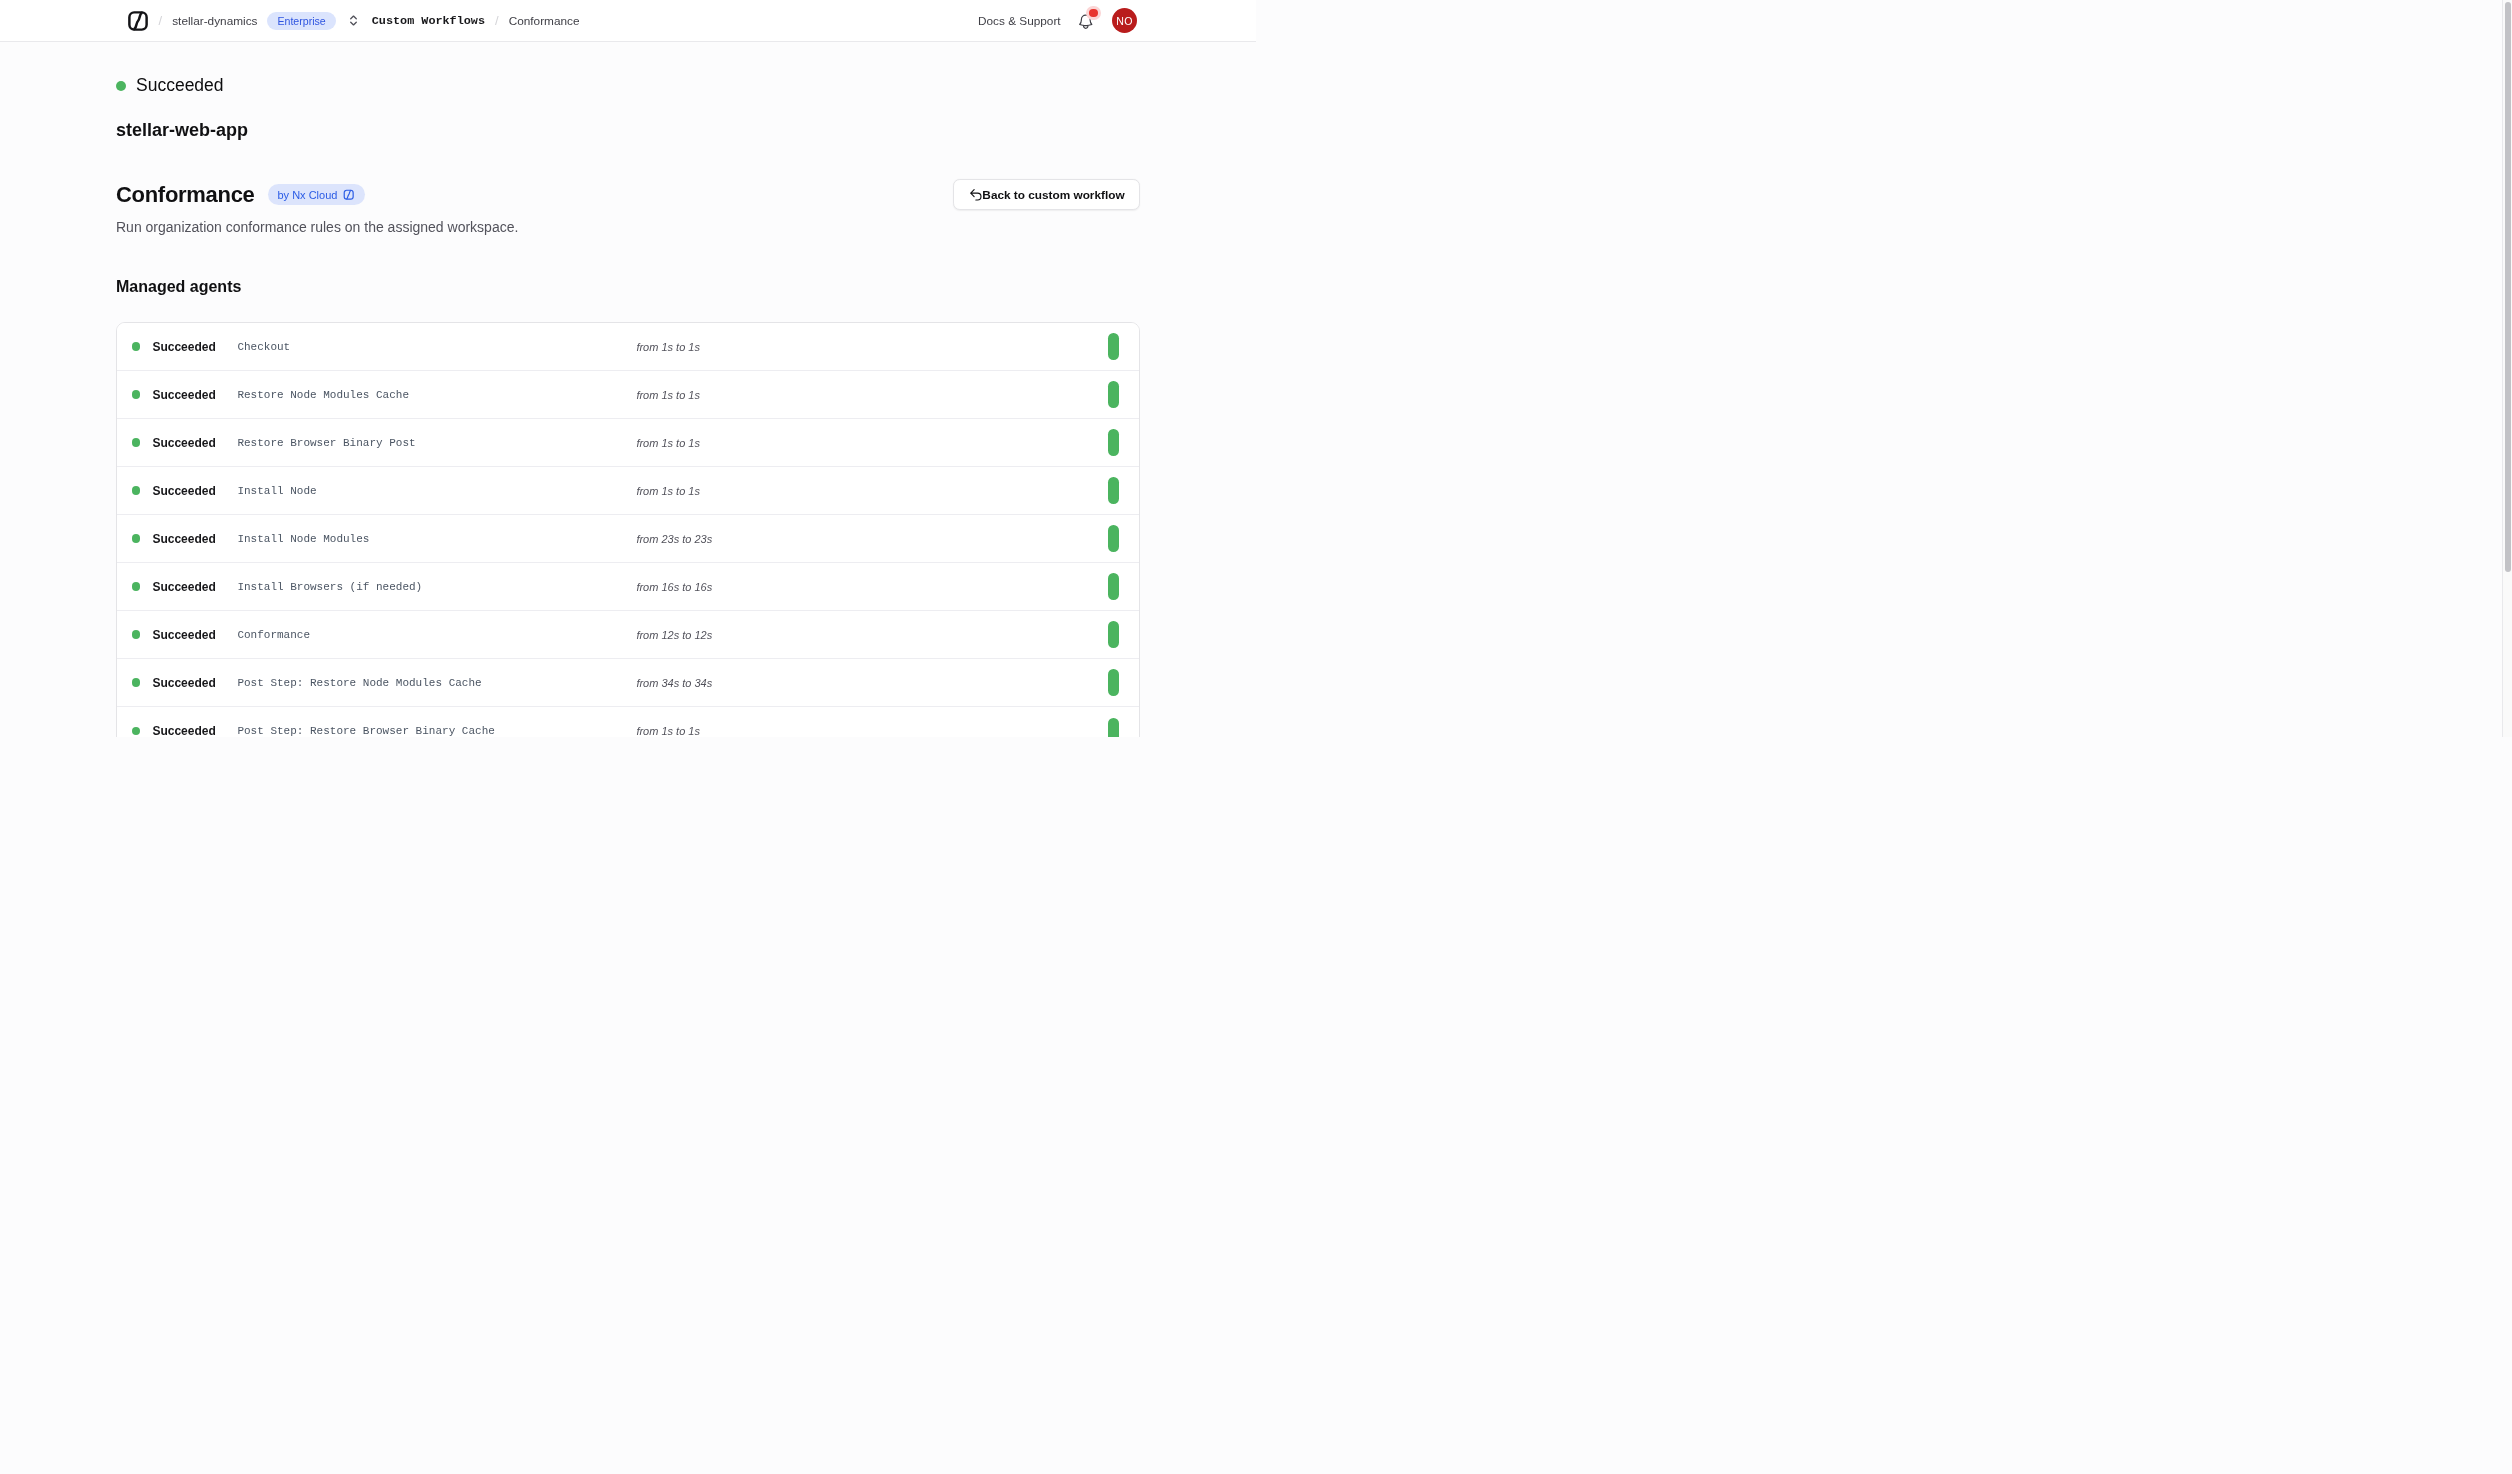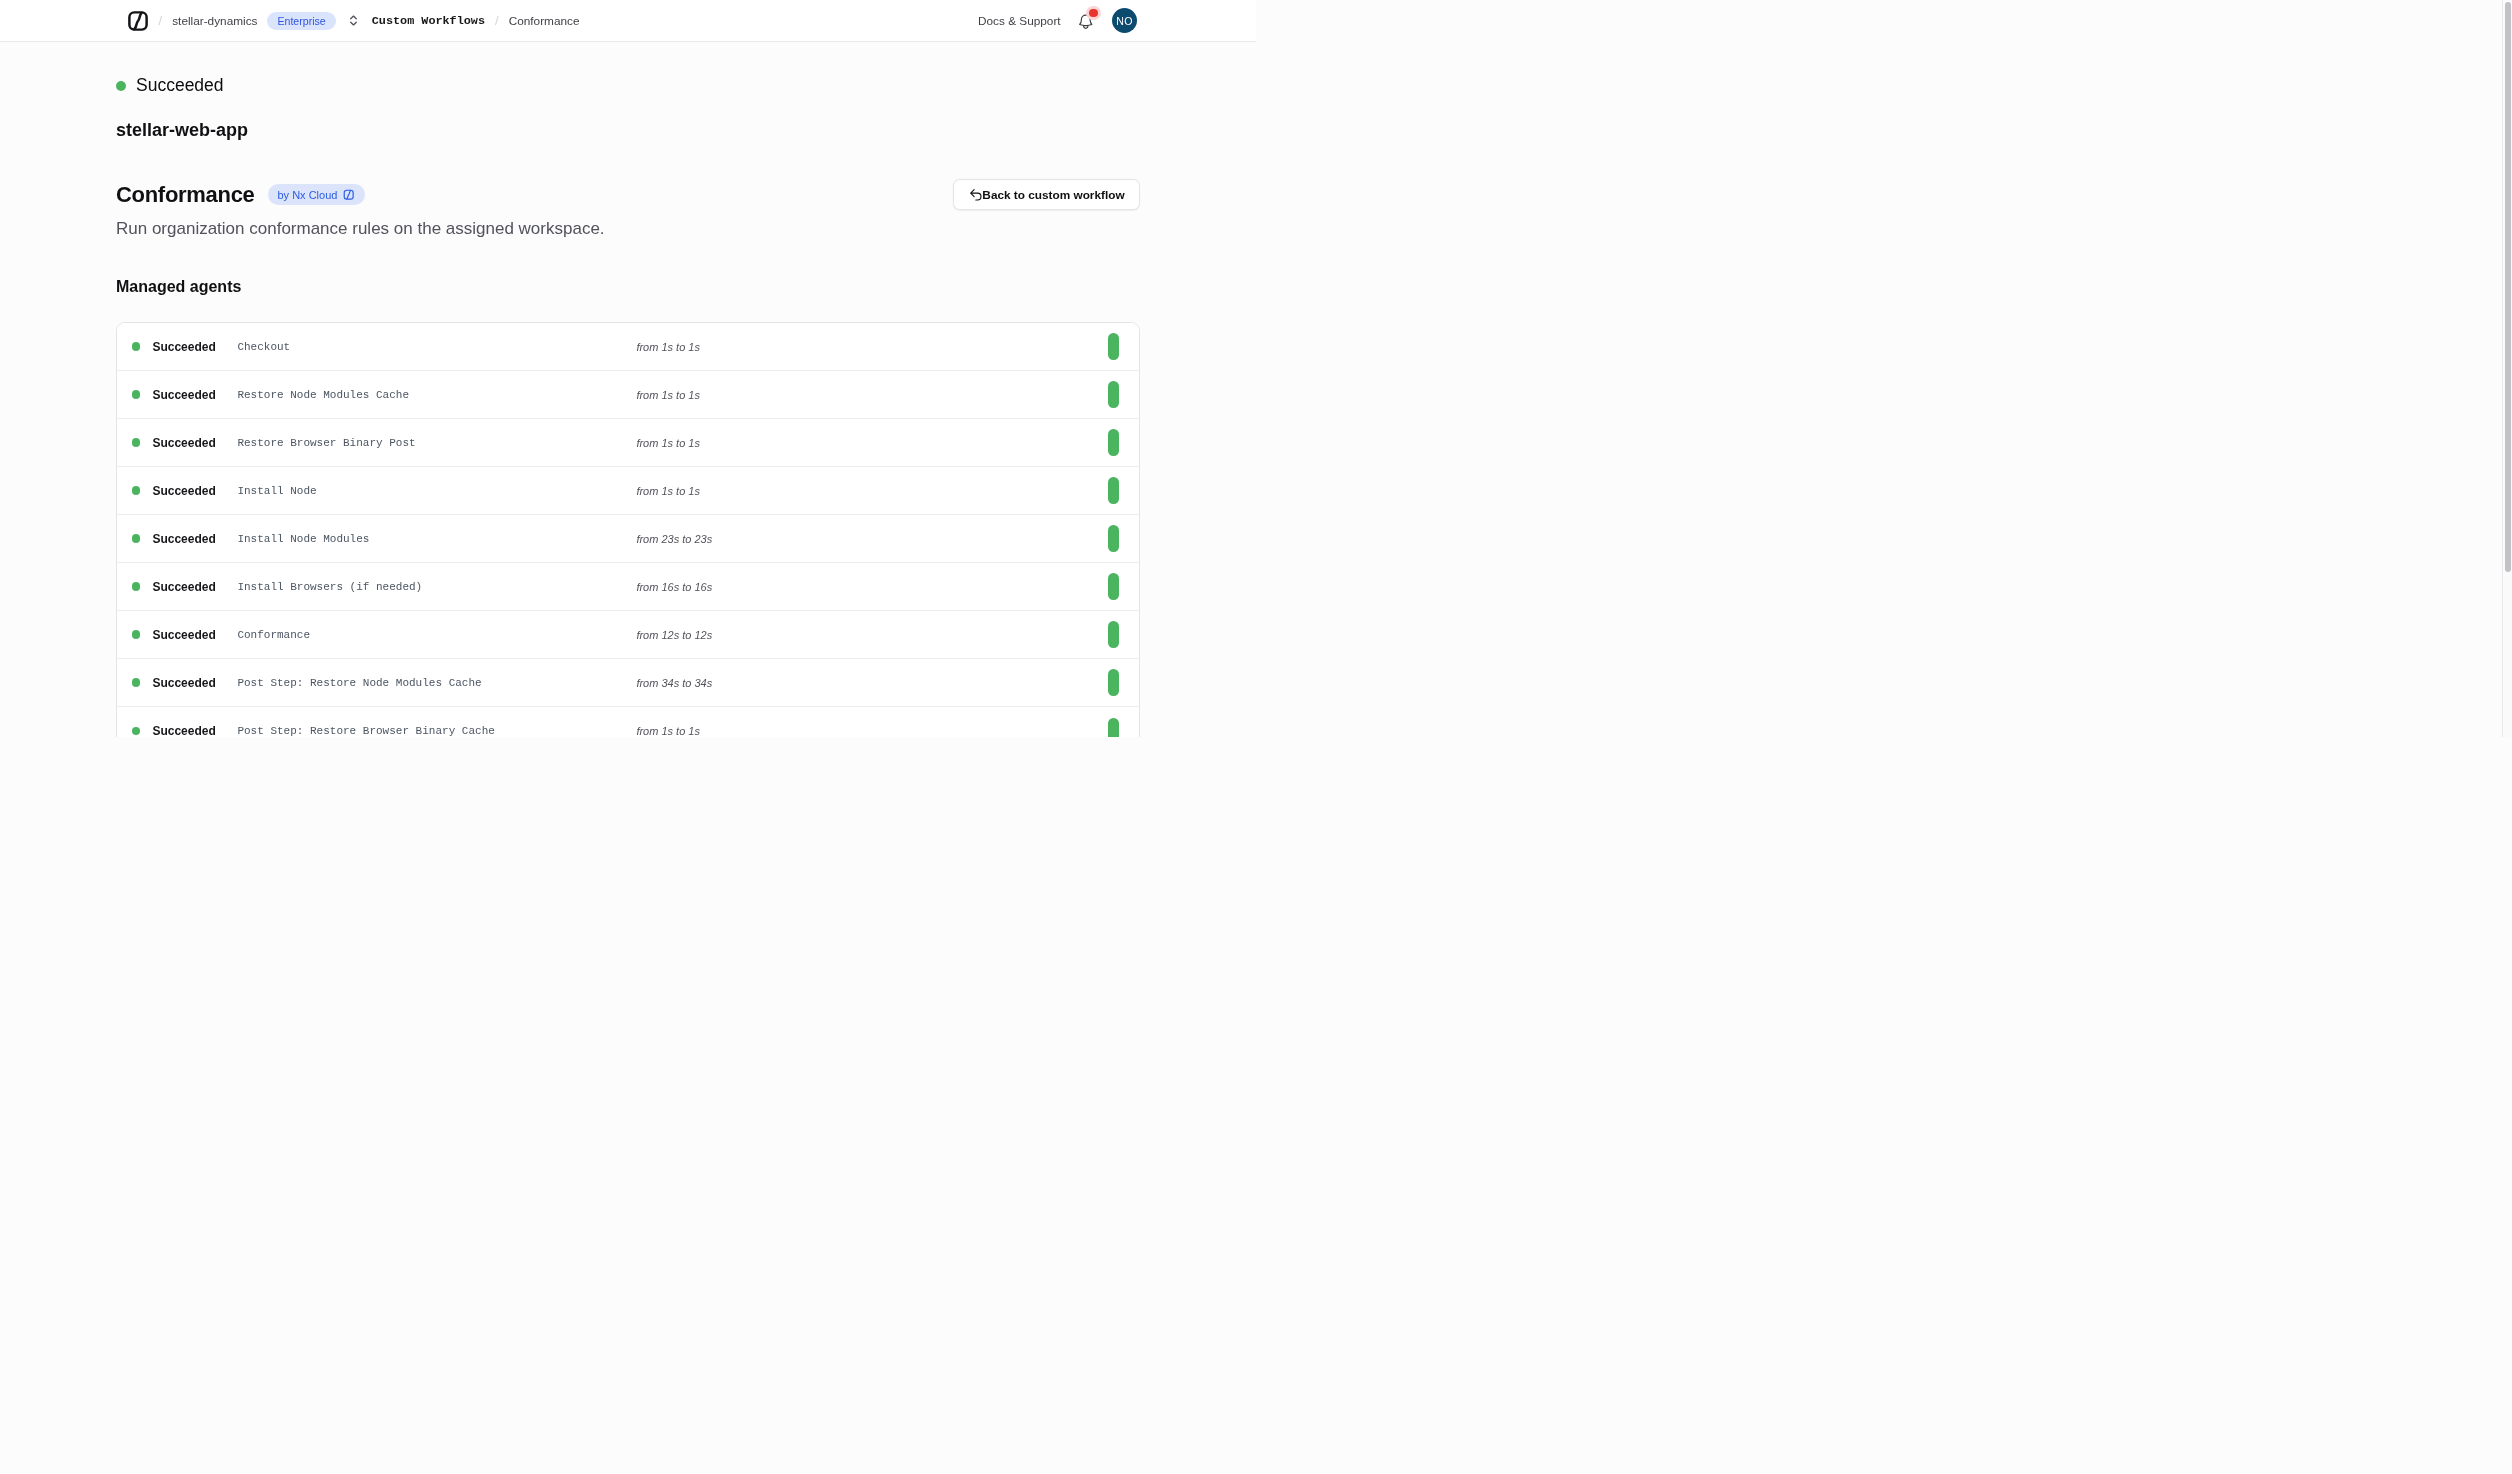--- a/index.html
+++ b/index.html
@@ -41,21 +41,21 @@
   .notif-halo {
     position: absolute; top: -4.6px; right: -5.3px; width: 14.4px; height: 14.4px;
     border-radius: 50%; background: #fbd5d5;
   }
   .notif-dot {
     position: absolute; top: -1.5px; right: -2.3px; width: 8.4px; height: 8.4px;
     border-radius: 50%; background: #e8342e;
   }
   .avatar {
     width: 25px; height: 25px; border-radius: 50%;
-    background: #0c4a6e; color: #ffffff;
+    background: #b91c1c; color: #ffffff;
     display: flex; align-items: center; justify-content: center;
     font-size: 10.6px; letter-spacing: 0.2px; cursor: pointer;
   }
 
   
   .main { width: 1024px; margin: 0 auto; }
 
   .status-row { margin-top: 32px; display: flex; align-items: center; gap: 10px; height: 23px; }
   .status-dot { width: 10px; height: 10px; border-radius: 50%; background: #4bb45f; flex: none; }
   .status-label { font-size: 17.5px; font-weight: 500; color: #0c0c0e; }
@@ -74,21 +74,21 @@
   .back-btn {
     display: flex; align-items: center; gap: 0;
     background: #ffffff; border: 0.8px solid #e4e4e7; border-radius: 6.8px;
     padding: 7.6px 14.4px; cursor: pointer;
     font-family: "Liberation Sans", sans-serif;
     font-size: 11.8px; font-weight: 700; color: #101012;
     box-shadow: 0 0.8px 1.5px rgba(0,0,0,.06);
   }
   .back-btn .uturn { width: 13.7px; height: 13.7px; color: #101012; }
 
-  .section-desc { margin: 9px 0 0 0; font-size: 17px; color: #52525b; height: 14.4px; }
+  .section-desc { margin: 9px 0 0 0; font-size: 14px; color: #52525b; height: 14.4px; }
 
   .agents-heading { margin: 44px 0 0 0; font-size: 16px; font-weight: 700; color: #101012; height: 20.5px; }
 
   .agents-card {
     margin-top: 24px; height: 444px;
     background: #ffffff; border: 0.8px solid #e4e4e7; border-radius: 9px;
     overflow: hidden;
   }
   .agent-row {
     height: 48px; display: flex; align-items: center;

